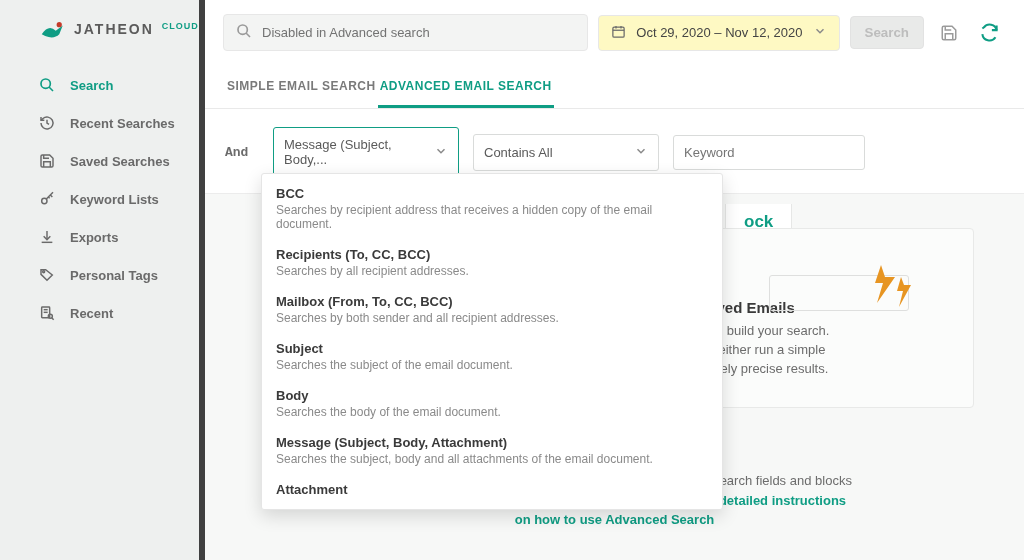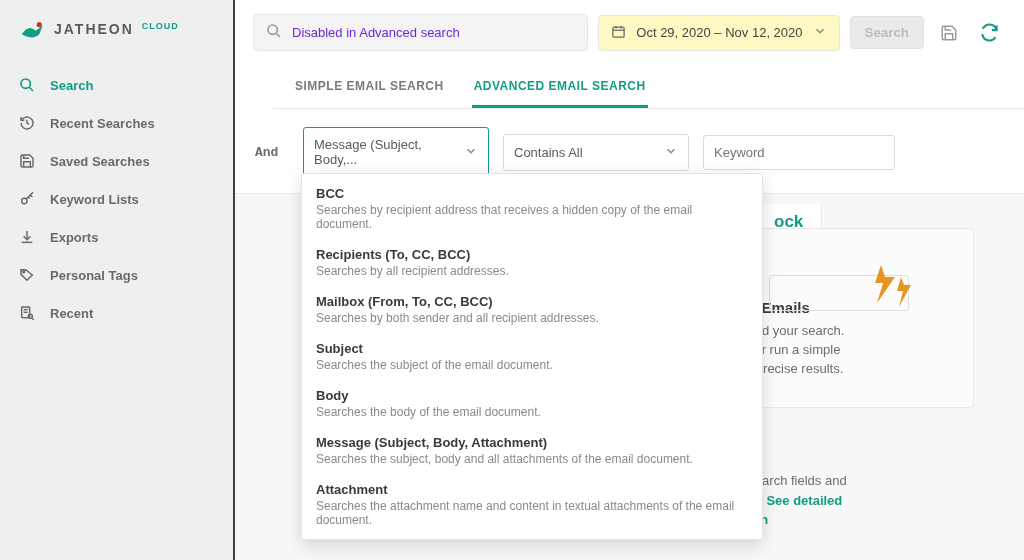--- a/index.html
+++ b/index.html
@@ -1,57 +1,57 @@
 <!DOCTYPE html>
 <html><head>
 <meta charset="utf-8">
 <style>
 * { margin: 0; padding: 0; box-sizing: border-box; }
 body { font-family: "Segoe UI", Arial, sans-serif; font-size: 13px; color: #4a4a4a; background: #fff; width: 1024px; height: 560px; overflow: hidden; }
 
 .app { display: flex; height: 560px; }
 
 
-.sidebar { width: 235px; background: #eef0ef; border-right: 2px solid #404040; flex-shrink: 0; }
+.sidebar { width: 205px; background: #eef0ef; border-right: 6px solid #404040; flex-shrink: 0; padding-left: 20px; }
 .logo { padding: 18px 16px 26px 20px; display: flex; align-items: center; gap: 6px; }
 .logo-mark { width: 28px; height: 22px; position: relative; }
 .logo-text { font-size: 14px; font-weight: 700; letter-spacing: 2px; color: #5b5b5b; }
 .logo-cloud { font-size: 9px; font-weight: 700; color: #0f9d84; letter-spacing: 1px; margin-left: 2px; position: relative; top: -3px; }
 .nav { list-style: none; }
 .nav-item { display: flex; align-items: center; gap: 14px; padding: 10px 18px; color: #6a6a6a; font-weight: 600; font-size: 13px; cursor: pointer; }
 .nav-item.active { color: #0f9d84; }
 .nav-icon { width: 18px; height: 18px; display: inline-flex; align-items: center; justify-content: center; }
 
 
 .main { flex: 1; display: flex; flex-direction: column; min-width: 0; }
 
 
 .topbar { display: flex; gap: 10px; padding: 14px 20px 14px 18px; align-items: center; background: #fff; }
-.searchbox { flex: 1; display: flex; align-items: center; gap: 10px; background: #f3f4f3; border: 1px solid #e7e7e7; border-radius: 4px; padding: 8px 12px; color: #6d28d9; }
+.searchbox { flex: 1; display: flex; align-items: center; gap: 10px; background: #f3f4f3; border: 1px solid #e7e7e7; border-radius: 4px; padding: 8px 12px; color: #737373; }
 .date-box { display: flex; align-items: center; gap: 10px; background: #fef9c3; border: 1px solid #e7e7e7; border-radius: 4px; padding: 8px 12px; color: #444; font-size: 13px; }
 .btn-search { background: #e9eae9; border: 1px solid #e2e2e2; border-radius: 4px; padding: 8px 14px; color: #bdbdbd; font-weight: 600; }
 .icon-btn { width: 30px; height: 30px; display: flex; align-items: center; justify-content: center; color: #9b9b9b; cursor: pointer; }
 .icon-btn.accent { color: #0f9d84; }
 
 
-.tabs { display: flex; gap: 26px; padding: 0 20px; border-bottom: 1px solid #e9e9e9; font-size: 12px; font-weight: 700; letter-spacing: 0.5px; margin-left: 38px; }
+.tabs { display: flex; padding: 0 20px; border-bottom: 1px solid #e9e9e9; font-size: 12px; font-weight: 700; letter-spacing: 0.5px; }
 .tab { padding: 14px 2px 12px; color: #7a7a7a; cursor: pointer; border-bottom: 3px solid transparent; }
 .tab.active { color: #0f9d84; border-bottom-color: #0f9d84; }
 
 
 .builder { padding: 18px 20px 16px; display: flex; gap: 14px; align-items: center; border-bottom: 1px solid #ececec; position: relative; }
 .and-label { font-size: 13px; color: #6b6b6b; font-weight: 600; width: 34px; font-family: Liberation Mono, monospace; }
 .select { display: flex; align-items: center; justify-content: space-between; border: 1px solid #d9dbda; border-radius: 3px; padding: 9px 10px; font-size: 13px; color: #5a5a5a; background: #fff; cursor: pointer; }
 .select.focus { border-color: #0f9d84; }
 .select-field { width: 186px; }
 .select-op { width: 186px; }
 .keyword { width: 192px; border: 1px solid #d9dbda; border-radius: 3px; padding: 9px 10px; font-size: 13px; color: #0f766e; background: #fff; }
 
 
-.dropdown { position: absolute; top: 64px; left: 66px; width: 462px; background: #fff; border: 1px solid #e5e5e5; border-radius: 3px; box-shadow: 0 6px 18px rgba(0,0,0,0.14); padding: 4px 0; z-index: 50; }
+.dropdown { position: absolute; top: 64px; left: 56px; width: 462px; background: #fff; border: 1px solid #e5e5e5; border-radius: 3px; box-shadow: 0 6px 18px rgba(0,0,0,0.14); padding: 4px 0; z-index: 50; }
 .dd-item { padding: 8px 14px 8px 14px; cursor: pointer; }
 .dd-item .dd-title { font-weight: 700; font-size: 13px; color: #3a3a3a; }
 .dd-item .dd-desc { font-size: 12px; color: #8a8a8a; margin-top: 2px; }
 
 
 .content { flex: 1; background: #f7f8f7; position: relative; padding: 24px 30px; overflow: hidden; }
 .card { position: absolute; top: 34px; left: 294px; right: 50px; background: #fbfcfb; border: 1px solid #e8e9e8; border-radius: 4px; padding: 26px 30px 28px; text-align: center; }
 .thunder-box { position: absolute; right: 64px; top: 46px; width: 140px; border: 1px solid #dedfde; border-bottom: 1px solid #dedfde; border-radius: 3px; height: 36px; }
 .thunder-icons { position: absolute; right: 60px; top: 34px; }
 .block-tab { position: absolute; top: 10px; left: 520px; background: #fff; border: 1px solid #e6e7e6; border-top: none; border-radius: 0 0 4px 4px; padding: 8px 18px; font-weight: 700; font-size: 17px; color: #0f9d84; }
@@ -233,21 +233,20 @@
         <div class="dd-item">
           <div class="dd-title">Body</div>
           <div class="dd-desc">Searches the body of the email document.</div>
         </div>
         <div class="dd-item">
           <div class="dd-title">Message (Subject, Body, Attachment)</div>
           <div class="dd-desc">Searches the subject, body and all attachments of the email document.</div>
         </div>
         <div class="dd-item">
           <div class="dd-title">Attachment</div>
-          <div class="dd-desc">Searches the attachment name and content in textual attachments of the email document.</div>
         </div>
       </div>
     </div>
 
     <div class="content">
       <div class="block-tab">ock</div>
 
       <div class="card">
         <div class="thunder-box"></div>
         <span class="thunder-icons">

